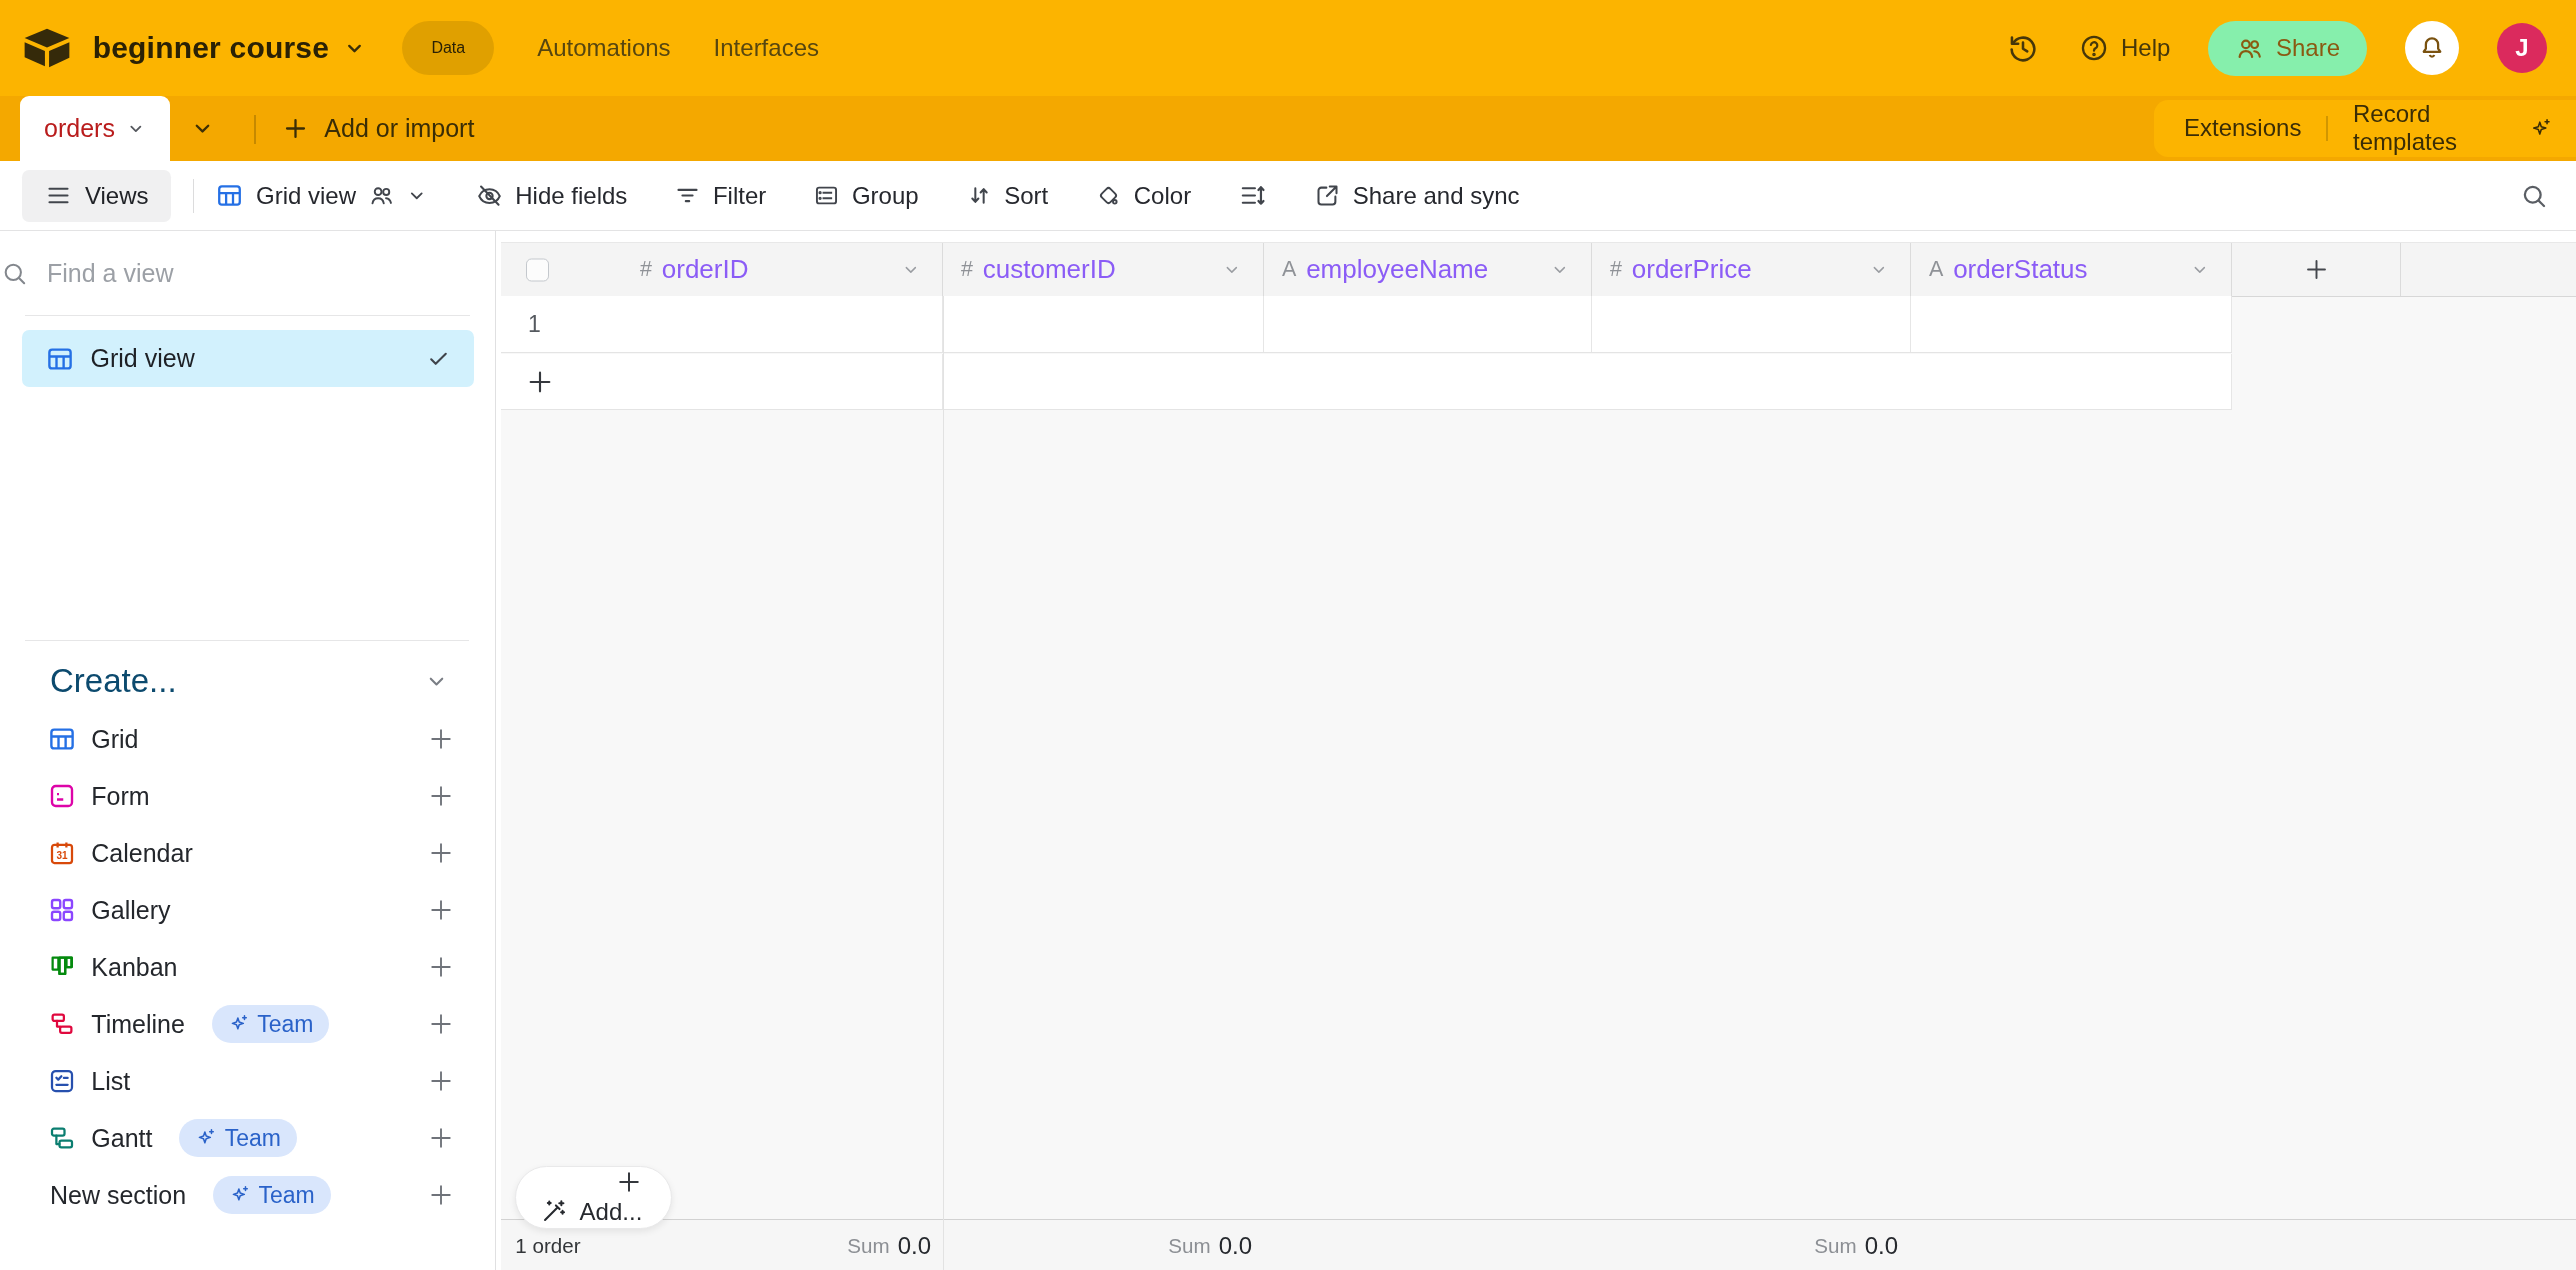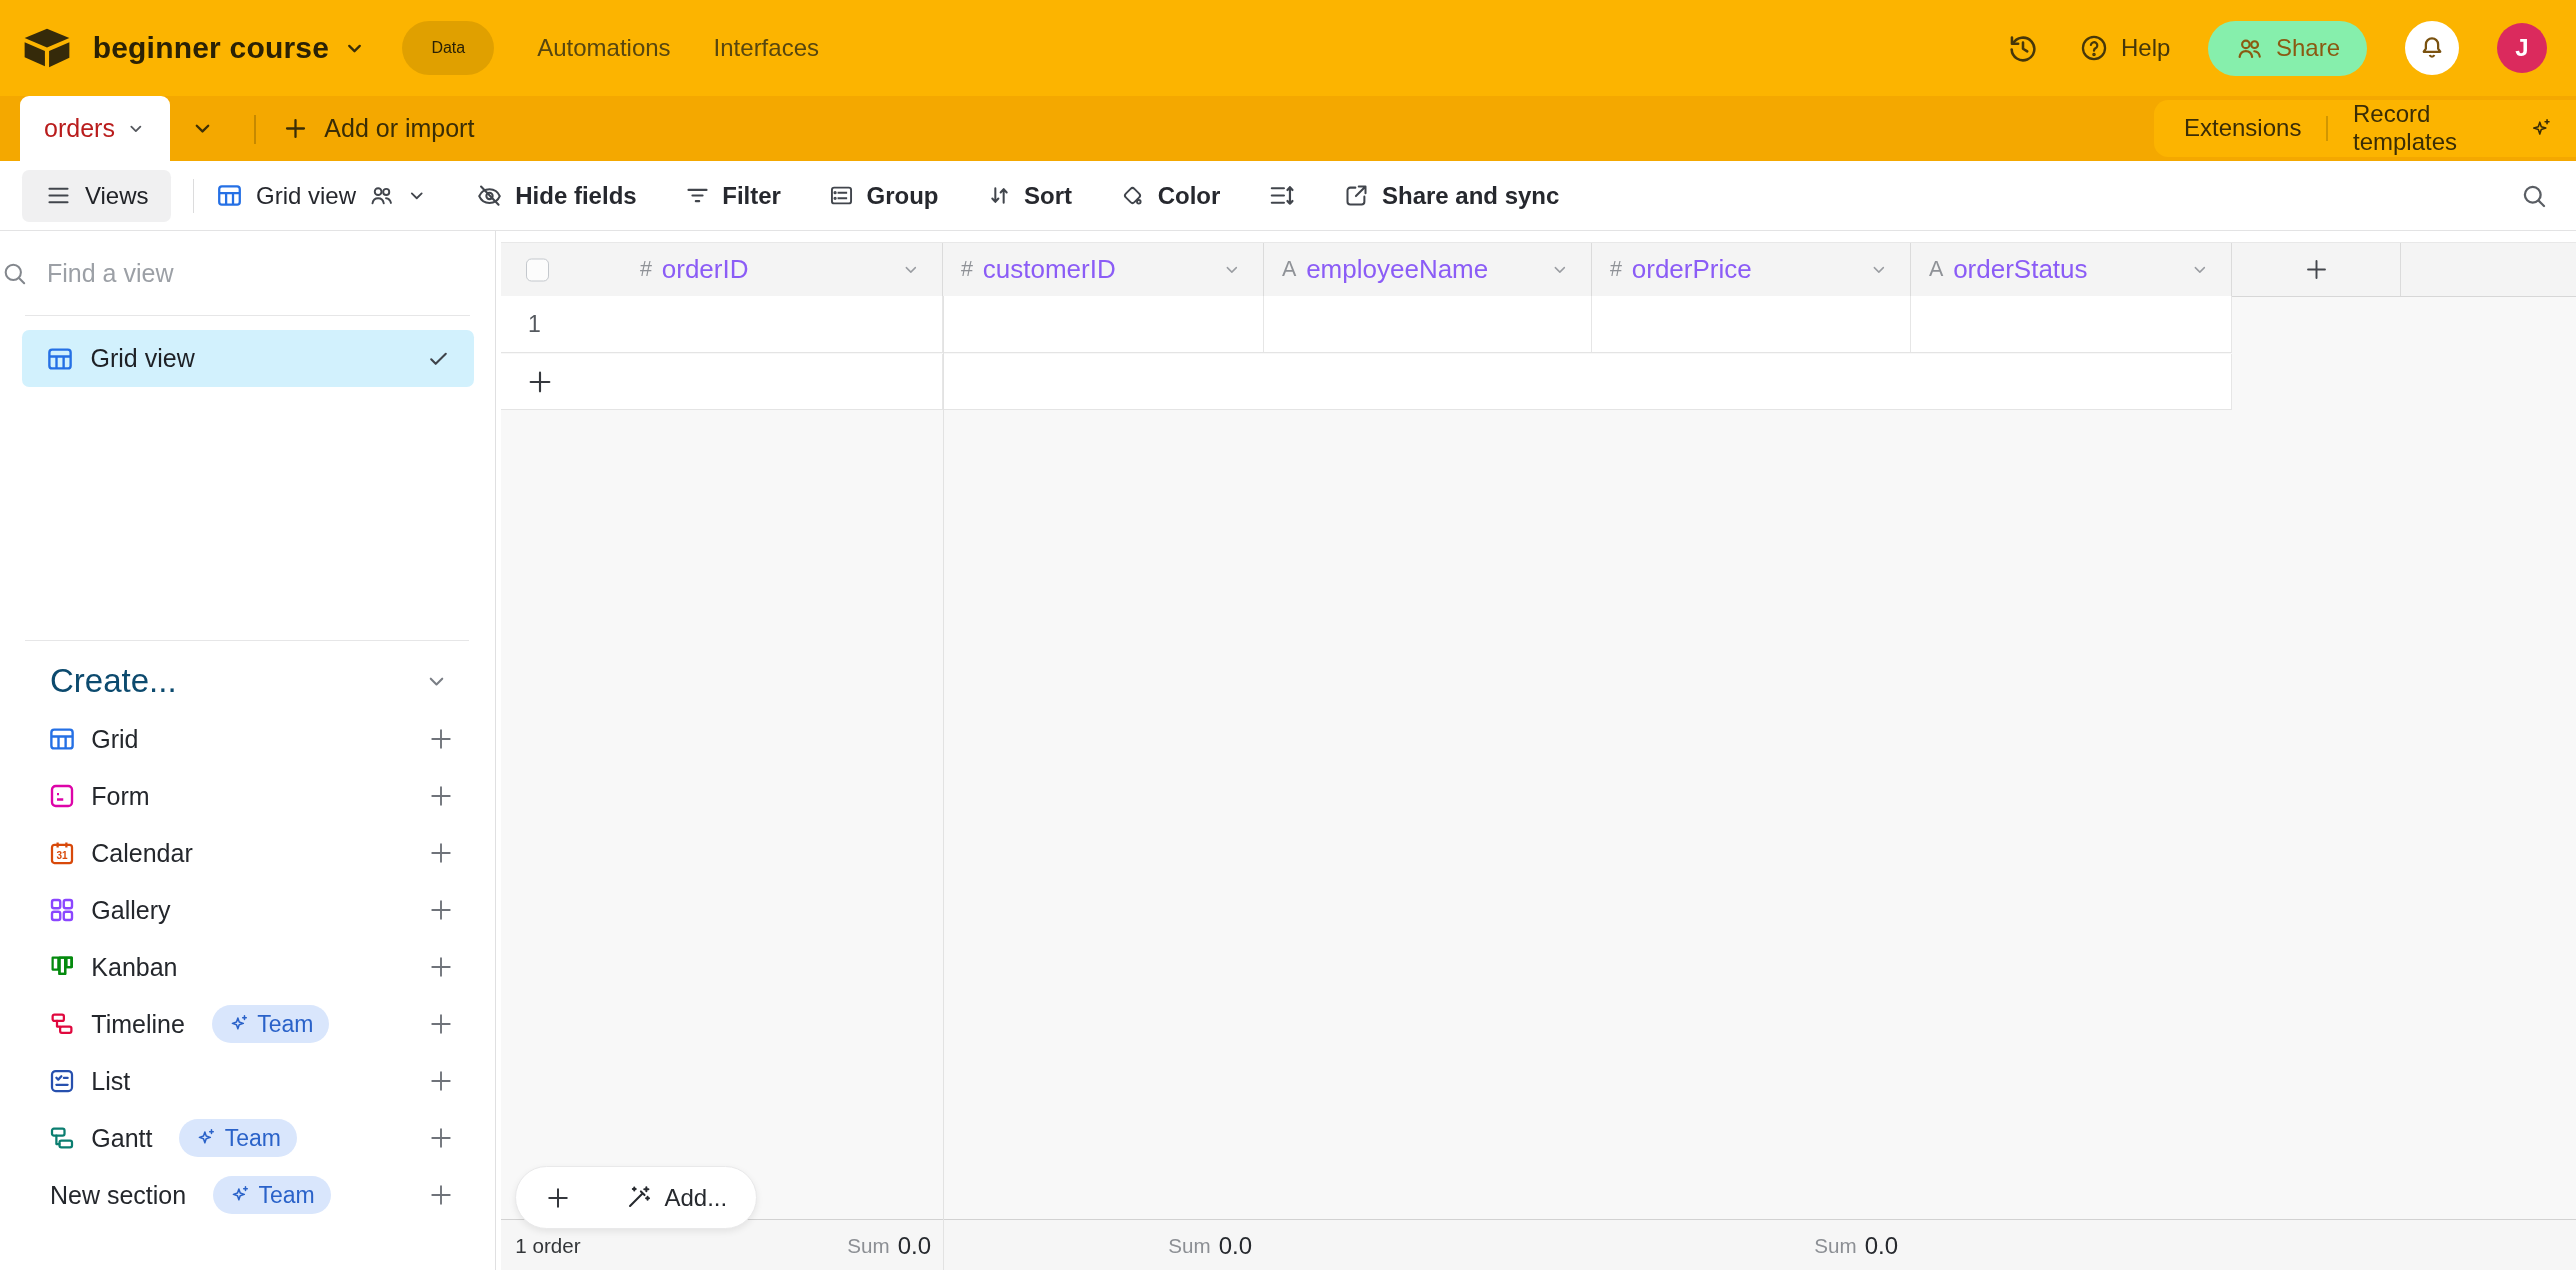--- a/index.html
+++ b/index.html
@@ -43,21 +43,21 @@
   .strip-div2{width:1.8px;height:25px;background:rgba(60,45,0,0.22);margin:0 25px;}
   .sparkle{width:27px;height:27px;margin-left:12.5px;color:#3A2D06;}
 
   
   .toolbar{position:absolute;left:0;top:161px;width:100%;height:70px;background:#fff;
            border-bottom:0.9px solid #E3E3E4;box-sizing:border-box;display:flex;align-items:center;
            padding-left:21.5px;}
   .views-btn{height:52px;padding:0 23px;border-radius:7.2px;background:#F0F0F1;display:flex;
              align-items:center;gap:13.4px;font-size:24px;font-weight:500;color:#202227;}
   .tb-sep{width:0.9px;height:34px;background:#DCDCDD;margin:0 21.5px;}
-  .tb-item{display:flex;align-items:center;gap:11.6px;font-size:24px;color:#26282E;margin-right:47px;font-weight:bold;}
+  .tb-item{display:flex;align-items:center;gap:11.6px;font-size:24px;color:#26282E;margin-right:47px;}
   .tb-item.strong{font-weight:500;}
   .tb-ico{color:#41454C;}
   .blue-ico{color:#2570E5;}
   .search-btn{position:absolute;right:27px;top:0;height:70px;display:flex;align-items:center;color:#5A5E64;}
 
   
   .sidebar{position:absolute;left:0;top:231px;width:496px;height:1040px;background:#fff;
            border-right:0.9px solid #E0E0E1;box-sizing:border-box;}
   .find-row{height:84px;display:flex;align-items:center;gap:16px;}
   .find-input{border:none;outline:none;font-family:inherit;font-size:25px;color:#1E2126;width:295px;background:transparent;}
@@ -109,22 +109,22 @@
   .summary{position:absolute;left:501px;right:0;bottom:0;height:51px;background:#F6F6F6;
            border-top:0.9px solid #D2D2D2;box-sizing:content-box;z-index:2;}
   .rec-count{position:absolute;left:14.3px;top:0;height:51px;display:flex;align-items:center;
              font-size:20.6px;color:#333639;}
   .sum{position:absolute;top:0;height:51px;display:flex;align-items:center;justify-content:flex-end;gap:8px;}
   .sum .sl{font-size:20.6px;color:#8C8F94;}
   .sum .sv{font-size:24px;color:#26292E;}
   .sum.s0{left:0;width:430px;} .sum.s1{left:442px;width:309px;} .sum.s2{left:1091px;width:306px;}
 
   .add-pill{position:absolute;left:515px;top:1166px;height:63px;background:#fff;border:0.9px solid #E9E9EA;
-            border-radius:32px;box-shadow:0 2.7px 7.2px rgba(0,0,0,0.08);display:flex;align-items:center;
-            z-index:4;box-sizing:border-box;}
+            border-radius:32px;box-shadow:0 2.7px 7.2px rgba(0,0,0,0.08);display:flex;align-items:flex-end;
+            z-index:4;box-sizing:border-box;flex-direction:column;}
   .ap-plus{width:84px;display:flex;align-items:center;justify-content:center;color:#35383D;}
   .ap-sep{width:0.9px;background:#ECECED;}
   .ap-add{display:flex;align-items:center;gap:11.6px;padding:0 29px 0 23px;font-size:24px;color:#26292E;}
 </style>
 </head>
 <body>
 
 <div class="stage">
 
   <header class="topbar">

